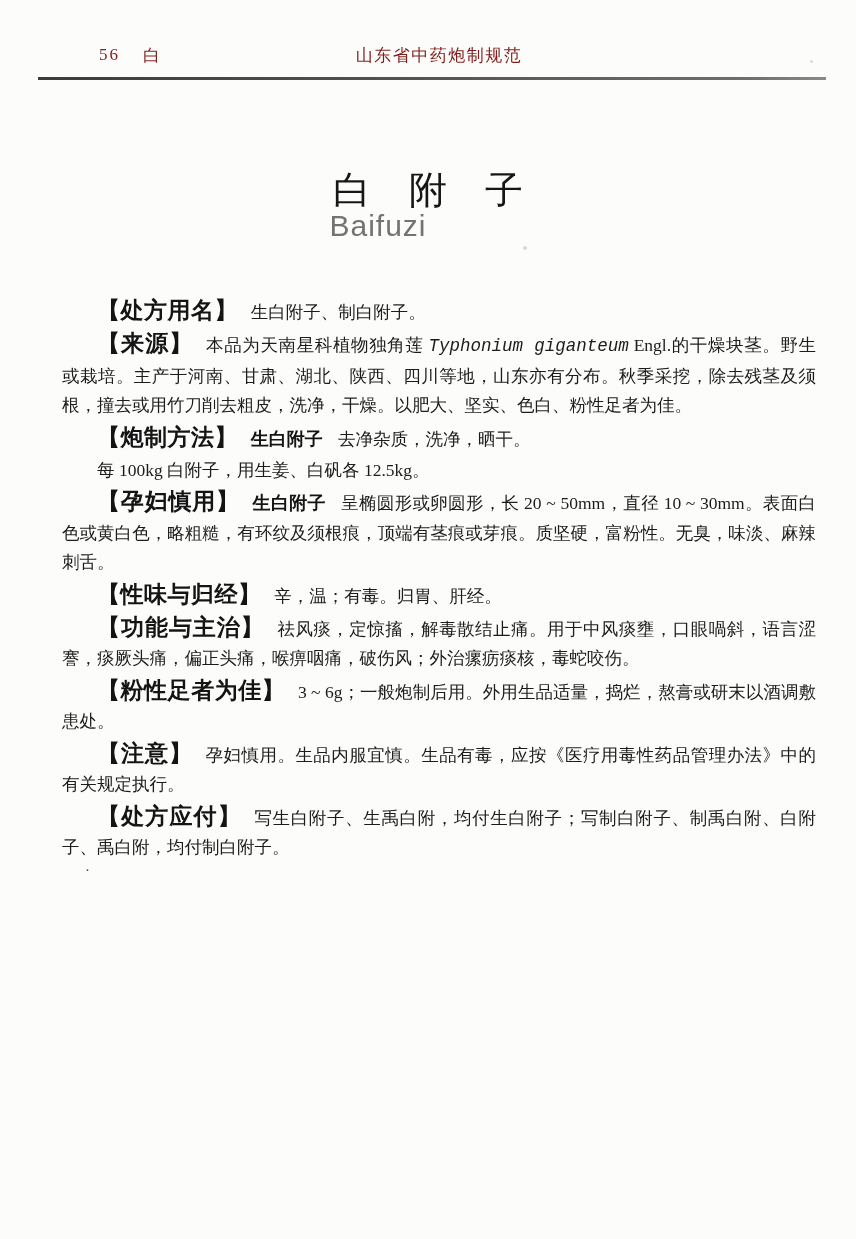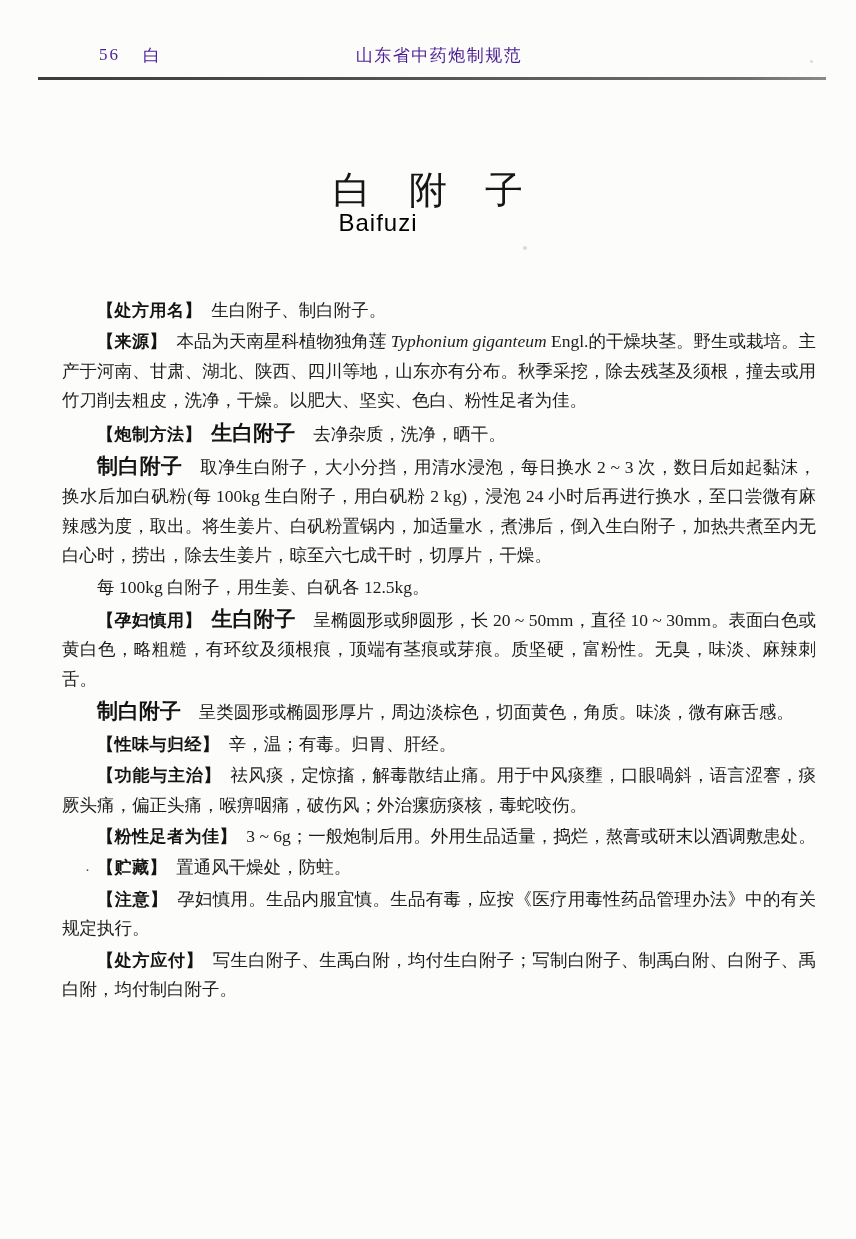--- a/index.html
+++ b/index.html
@@ -7,55 +7,55 @@
     width:856px;height:1239px;
     background:#e9e9e9;
     font-family:"Liberation Serif","DejaVu Serif",serif;
   }
   .page{
     position:relative;width:856px;height:1239px;overflow:hidden;
     background:#fcfcfa;
     color:#1e1e1e;
   }
   
-  .running-header{position:absolute;top:44px;left:0;width:856px;height:24px;font-size:17px;color:#4c1d95;}
+  .running-header{position:absolute;top:44px;left:0;width:856px;height:24px;font-size:17px;color:#7f1d1d;}
   .page-number{position:absolute;left:99px;top:1px;letter-spacing:2px;font-family:"Liberation Serif",serif;}
   .section-char{position:absolute;left:143px;top:0;}
   .book-title{position:absolute;left:11px;top:0;width:856px;text-align:center;letter-spacing:1.5px;}
   .header-rule{
     position:absolute;top:77px;left:38px;width:788px;height:3px;border:0;
     background:linear-gradient(90deg,#3c3c3c,#525252 45%,#6e6e6e 90%,#8a8a8a);
   }
   
   .title-cn{
     position:absolute;top:165px;left:0;width:856px;margin:0;
     text-align:center;font-size:38px;font-weight:500;color:#161616;
     font-family:"Liberation Sans","DejaVu Sans",sans-serif;
   }
   .title-pinyin{
     position:absolute;top:209px;left:0;width:756px;margin:0;
-    text-align:center;font-size:24px;font-weight:400;color:#000000;letter-spacing:1px;
+    text-align:center;font-size:30px;font-weight:400;color:#737373;letter-spacing:1px;
     font-family:"Liberation Sans","DejaVu Sans",sans-serif;
   }
   
   .monograph-body{
     position:absolute;top:296px;left:62px;width:754px;
     font-size:17.5px;line-height:29.4px;text-align:justify;color:#1c1c1c;
   }
   .para{margin:0;text-indent:2em;}
   .para + .para{margin-top:2px;}
   .run-label{
     font-weight:700;margin-right:.55em;letter-spacing:.5px;color:#141414;
-    font-family:"Liberation Sans","DejaVu Sans",sans-serif;font-size:17px;
+    font-family:"Liberation Sans","DejaVu Sans",sans-serif;font-size:23px;
   }
   .run-bold{
     font-weight:700;margin-right:.85em;color:#141414;
-    font-family:"Liberation Sans","DejaVu Sans",sans-serif;font-size:21px;
+    font-family:"Liberation Sans","DejaVu Sans",sans-serif;font-size:18px;
   }
-  .run-italic{font-style:italic;font-family:Liberation Serif, serif;}
+  .run-italic{font-style:italic;font-family:Liberation Mono, monospace;}
   .run-normal{}
   
   .margin-dot{
     position:absolute;left:85px;top:863px;font-size:15px;color:#4a4a4a;line-height:1;
   }
   .speck{position:absolute;border-radius:50%;background:#9a9a9a;opacity:.35;}
   .speck1{left:523px;top:246px;width:4px;height:4px;}
   .speck2{left:810px;top:60px;width:3px;height:3px;}
 </style>
 </head>
@@ -71,28 +71,25 @@
 
   <div class="header-rule"></div>
 
   <h1 class="title-cn">白　附　子</h1>
   <div class="title-pinyin">Baifuzi</div>
 
   <div class="monograph-body" id="monograph-body">
       <p class="para"><span class="run run-label">【处方用名】</span><span class="run run-normal">生白附子、制白附子。</span></p>
       <p class="para"><span class="run run-label">【来源】</span><span class="run run-normal">本品为天南星科植物独角莲 </span><span class="run run-italic">Typhonium giganteum</span><span class="run run-normal"> Engl.的干燥块茎。野生或栽培。主产于河南、甘肃、湖北、陕西、四川等地，山东亦有分布。秋季采挖，除去残茎及须根，撞去或用竹刀削去粗皮，洗净，干燥。以肥大、坚实、色白、粉性足者为佳。</span></p>
       <p class="para"><span class="run run-label">【炮制方法】</span><span class="run run-bold">生白附子</span><span class="run run-normal">去净杂质，洗净，晒干。</span></p>
-      <p class="para"><span class="run run-bold">制白附子</span><span class="run run-normal">取净生白附子，大小分挡，用清水浸泡，每日换水 2 ~ 3 次，数日后如起黏沫，换水后加白矾粉(每 100kg 生白附子，用白矾粉 2 kg)，浸泡 24 小时后再进行换水，至口尝微有麻辣感为度，取出。将生姜片、白矾粉置锅内，加适量水，煮沸后，倒入生白附子，加热共煮至内无白心时，捞出，除去生姜片，晾至六七成干时，切厚片，干燥。</span></p>
       <p class="para"><span class="run run-normal">每 100kg 白附子，用生姜、白矾各 12.5kg。</span></p>
       <p class="para"><span class="run run-label">【孕妇慎用】</span><span class="run run-bold">生白附子</span><span class="run run-normal">呈椭圆形或卵圆形，长 20 ~ 50mm，直径 10 ~ 30mm。表面白色或黄白色，略粗糙，有环纹及须根痕，顶端有茎痕或芽痕。质坚硬，富粉性。无臭，味淡、麻辣刺舌。</span></p>
-      <p class="para"><span class="run run-bold">制白附子</span><span class="run run-normal">呈类圆形或椭圆形厚片，周边淡棕色，切面黄色，角质。味淡，微有麻舌感。</span></p>
       <p class="para"><span class="run run-label">【性味与归经】</span><span class="run run-normal">辛，温；有毒。归胃、肝经。</span></p>
       <p class="para"><span class="run run-label">【功能与主治】</span><span class="run run-normal">祛风痰，定惊搐，解毒散结止痛。用于中风痰壅，口眼喎斜，语言涩謇，痰厥头痛，偏正头痛，喉痹咽痛，破伤风；外治瘰疬痰核，毒蛇咬伤。</span></p>
       <p class="para"><span class="run run-label">【粉性足者为佳】</span><span class="run run-normal">3 ~ 6g；一般炮制后用。外用生品适量，捣烂，熬膏或研末以酒调敷患处。</span></p>
-      <p class="para"><span class="run run-label">【贮藏】</span><span class="run run-normal">置通风干燥处，防蛀。</span></p>
       <p class="para"><span class="run run-label">【注意】</span><span class="run run-normal">孕妇慎用。生品内服宜慎。生品有毒，应按《医疗用毒性药品管理办法》中的有关规定执行。</span></p>
       <p class="para"><span class="run run-label">【处方应付】</span><span class="run run-normal">写生白附子、生禹白附，均付生白附子；写制白附子、制禹白附、白附子、禹白附，均付制白附子。</span></p>
     </div>
 
   <span class="margin-dot">·</span>
   <span class="speck speck1"></span>
   <span class="speck speck2"></span>
 
 </div>
 

